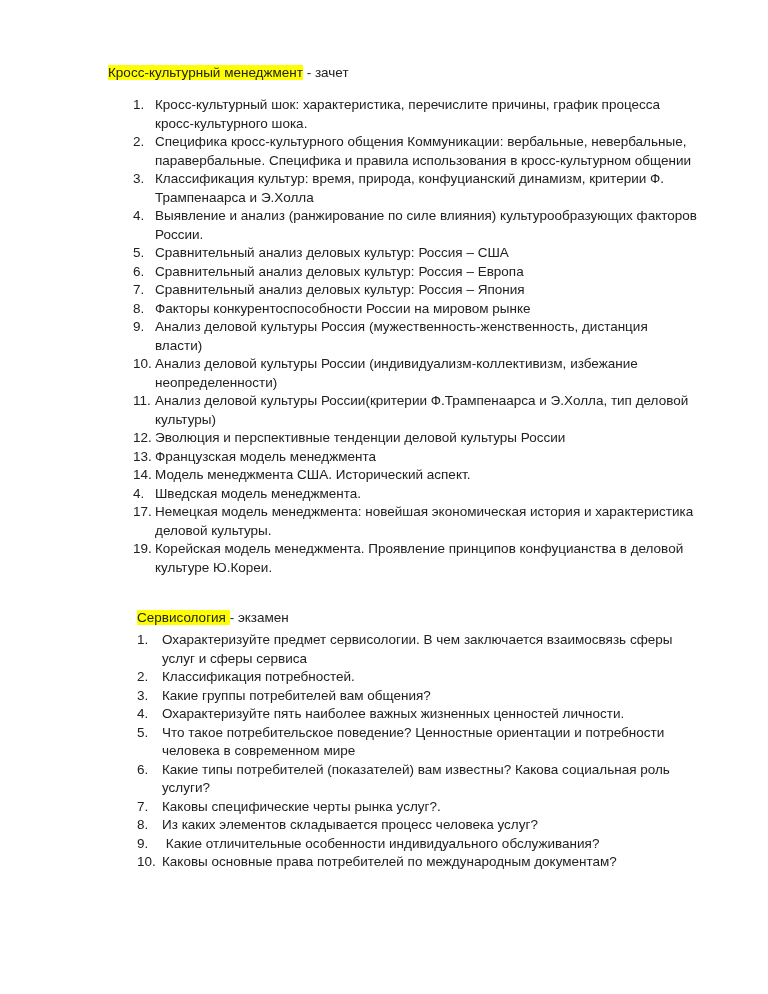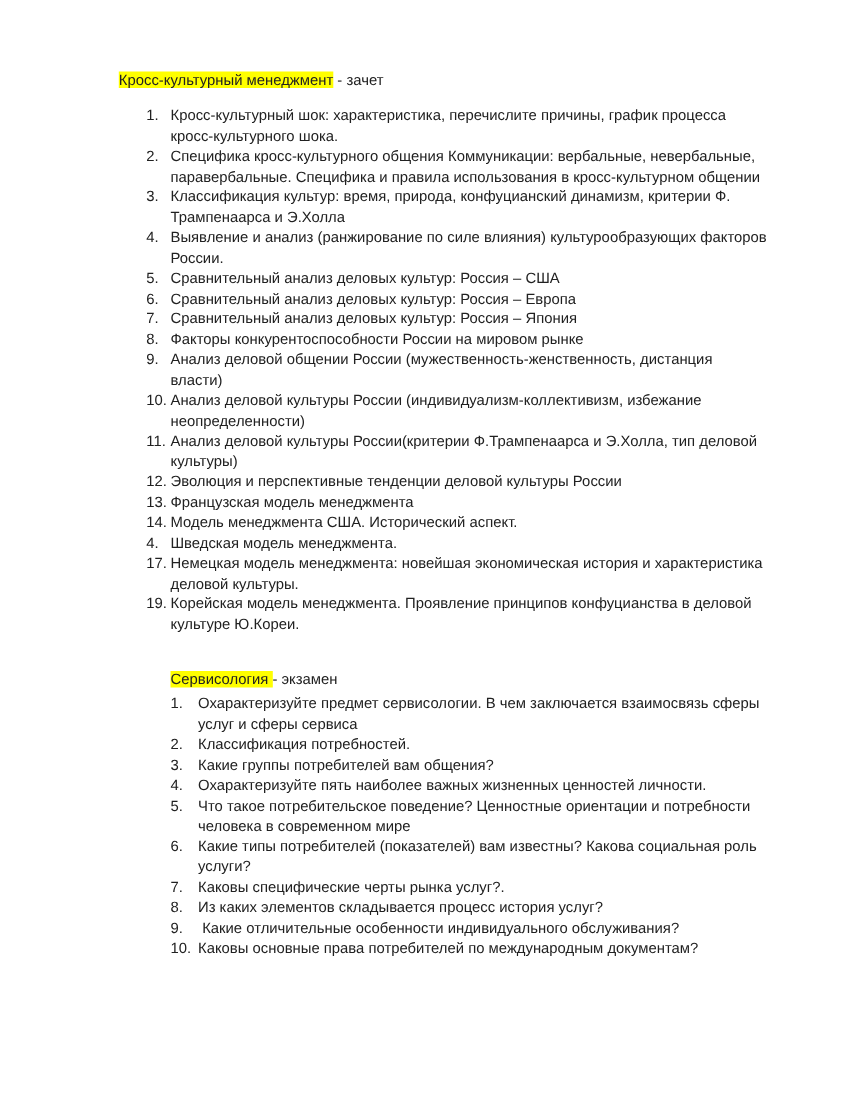--- a/index.html
+++ b/index.html
@@ -18,21 +18,21 @@
   }
   .page {
     box-sizing: border-box;
     width: 768px;
     height: 750px;
     padding: 63px 70px 0 108px;
     background: #ffffff;
   }
   .qsection { margin: 0; }
   .qsection + .qsection { margin-top: 31px; }
-  .qsection.indented { margin-left: 47px; }
+  .qsection.indented { margin-left: 29px; }
 
   .section-title {
     margin: 0 0 14px 0;
     font-size: 13.5px;
     font-weight: normal;
     line-height: 19px;
     white-space: pre-wrap;
   }
   .qsection.indented .section-title { margin-bottom: 4px; }
   .hl { background: #ffff00; }
@@ -103,21 +103,21 @@
     <span class="qtext">Сравнительный анализ деловых культур: Россия – Япония</span>
   </li>
 
   <li class="qitem">
     <span class="num">8.</span>
     <span class="qtext">Факторы конкурентоспособности России на мировом рынке</span>
   </li>
 
   <li class="qitem">
     <span class="num">9.</span>
-    <span class="qtext">Анализ деловой общении России (мужественность-женственность, дистанция власти)</span>
+    <span class="qtext">Анализ деловой культуры Россия (мужественность-женственность, дистанция власти)</span>
   </li>
 
   <li class="qitem">
     <span class="num">10.</span>
     <span class="qtext">Анализ деловой культуры России (индивидуализм-коллективизм, избежание неопределенности)</span>
   </li>
 
   <li class="qitem">
     <span class="num">11.</span>
     <span class="qtext">Анализ деловой культуры России(критерии Ф.Трампенаарса и Э.Холла, тип деловой культуры)</span>
@@ -190,21 +190,21 @@
     <span class="qtext">Какие типы потребителей (показателей) вам известны? Какова социальная роль услуги?</span>
   </li>
 
   <li class="qitem">
     <span class="num">7.</span>
     <span class="qtext">Каковы специфические черты рынка услуг?.</span>
   </li>
 
   <li class="qitem">
     <span class="num">8.</span>
-    <span class="qtext">Из каких элементов складывается процесс история услуг?</span>
+    <span class="qtext">Из каких элементов складывается процесс человека услуг?</span>
   </li>
 
   <li class="qitem">
     <span class="num">9.</span>
     <span class="qtext"> Какие отличительные особенности индивидуального обслуживания?</span>
   </li>
 
   <li class="qitem">
     <span class="num">10.</span>
     <span class="qtext">Каковы основные права потребителей по международным документам?</span>

